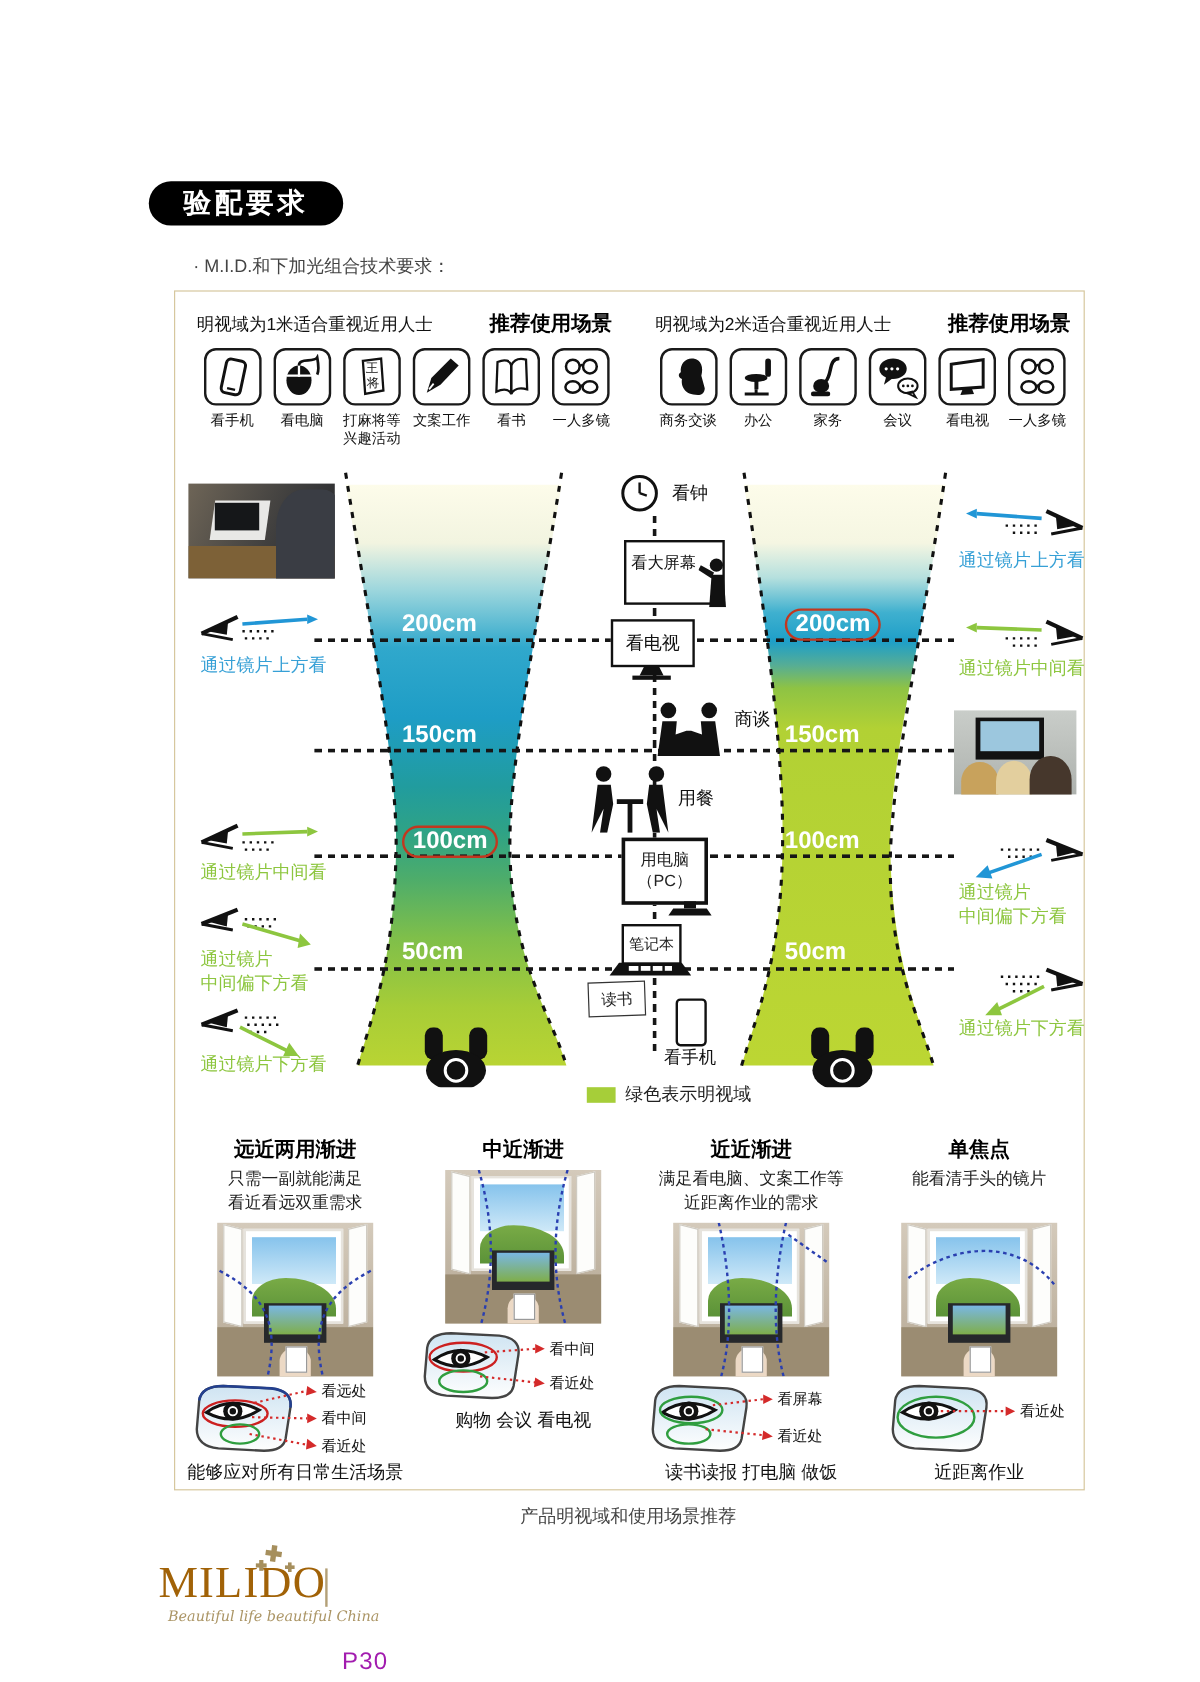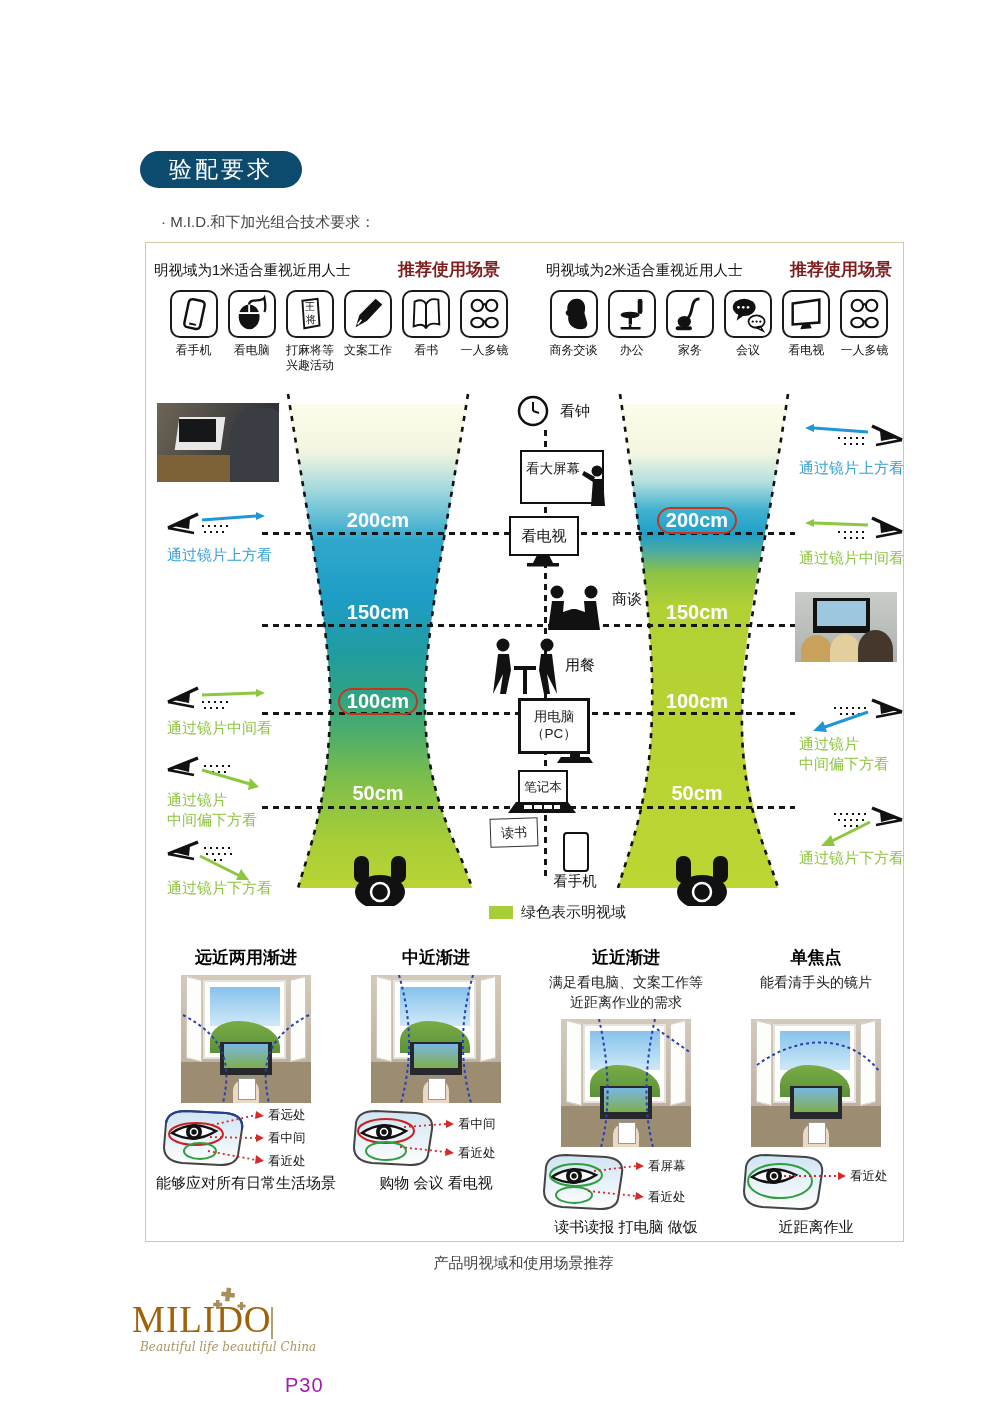--- a/index.html
+++ b/index.html
@@ -1,38 +1,38 @@
 <!DOCTYPE html>
 <html><head>
 <meta charset="utf-8">
 <style>
   html,body{margin:0;padding:0}
   body{width:1000px;height:1402px;position:relative;background:#fff;
        font-family:"Liberation Sans","DejaVu Sans",sans-serif;color:#222;overflow:hidden}
   .abs{position:absolute}
   .pre{white-space:pre-line}
   
-  .badge{left:140px;top:151px;width:162px;height:37px;background:#0c4a6e;border-radius:19px;
-         color:#fff;font-weight:normal;font-size:23px;display:flex;align-items:center;justify-content:center;letter-spacing:3px}
+  .badge{left:124px;top:151px;width:162px;height:37px;background:#000000;border-radius:19px;
+         color:#fff;font-weight:bold;font-size:23px;display:flex;align-items:center;justify-content:center;letter-spacing:3px}
   .subtitle{left:161px;top:213px;font-size:15px;color:#444}
   .mainbox{left:145px;top:242px;width:757px;height:998px;border:1px solid #d6c79e}
   
   .phead{top:258px;width:346px;display:flex;justify-content:space-between;align-items:baseline}
   .phead .t{font-size:14.5px;color:#111}
-  .phead .s{font-size:17px;font-weight:bold;color:#7f1d1d}
+  .phead .s{font-size:17px;font-weight:bold;color:#000000}
   .irow{top:290px;width:346px;display:flex;justify-content:space-between}
   .icell{width:55px;text-align:center}
   .ibox{width:44px;height:44px;border:2.5px solid #1a1a1a;border-radius:10px;margin:0 auto;
         display:flex;align-items:center;justify-content:center;background:#fff}
   .ilab{font-size:12px;margin-top:5px;line-height:1.25;color:#111}
   
   .dash-h{height:2.5px;left:262px;width:533px;background:repeating-linear-gradient(90deg,#161616 0 6px,transparent 6px 11px);z-index:2}
   .dash-v{width:2.5px;left:544px;top:430px;height:446px;background:repeating-linear-gradient(180deg,#161616 0 6px,transparent 6px 11px);z-index:2}
   .hg{z-index:1}
-  .dl{width:86px;text-align:center;font-weight:bold;font-size:20px;color:#fff;z-index:3}
+  .dl{width:86px;font-weight:bold;font-size:20px;color:#fff;z-index:3}
   .circ{border:2.5px solid #c2371f;border-radius:16px;padding:0 7px;display:inline-block}
   .citem{z-index:3}
   .cbox{background:#fff;border:2.5px solid #111;z-index:3}
   .clab{font-size:15px;color:#111;z-index:3}
   .ann{font-size:15px;z-index:3;line-height:1.3}
   .blue{color:#36a0d6}.green{color:#8dc63f}
   .legend{left:489px;top:903px;display:flex;align-items:center;z-index:3}
   .legend .sw{width:24px;height:13px;margin-right:8px}
   .legend .tx{font-size:15px;color:#222}
   
@@ -74,21 +74,21 @@
   .fdiv{left:271px;top:1307px;width:2px;height:32px;background:#b3a077}
   .pnum{left:285px;top:1374px;font-size:20px;color:#a21caf;letter-spacing:1px}
 </style>
 </head>
 <body>
 
 <div class="abs badge">验配要求</div>
 <div class="abs subtitle">· M.I.D.和下加光组合技术要求：</div>
 <div class="abs mainbox"></div>
 
-<div class="abs phead" style="left:154px">
+<div class="abs phead" style="left:164px">
   <span class="t">明视域为1米适合重视近用人士</span>
   <span class="s">推荐使用场景</span>
 </div>
 <div class="abs phead" style="left:546px">
   <span class="t">明视域为2米适合重视近用人士</span>
   <span class="s">推荐使用场景</span>
 </div>
 
 <div class="abs irow" style="left:166px">
   <div class="icell">
@@ -451,20 +451,22 @@
   </svg>
 <div class="abs ann green" style="left:799px;top:848px">通过镜片下方看</div>
 
 <div class="abs legend">
   <div class="sw" style="background:#a6ce39"></div>
   <div class="tx">绿色表示明视域</div>
 </div>
 
 <div class="abs col" style="left:152px">
   <div class="ctitle">远近两用渐进</div>
+  <div class="cdesc pre">只需一副就能满足
+看近看远双重需求</div>
   <div class="winphoto">
     <div class="wp-win">
         <div class="wp-sky"></div>
         <div class="wp-hill"></div>
       </div>
     <div class="wp-cas wp-casL"></div>
       <div class="wp-cas wp-casR"></div>
     <div class="wp-desk"></div>
       <div class="wp-lap"></div>
       <div class="wp-lcd"></div>

